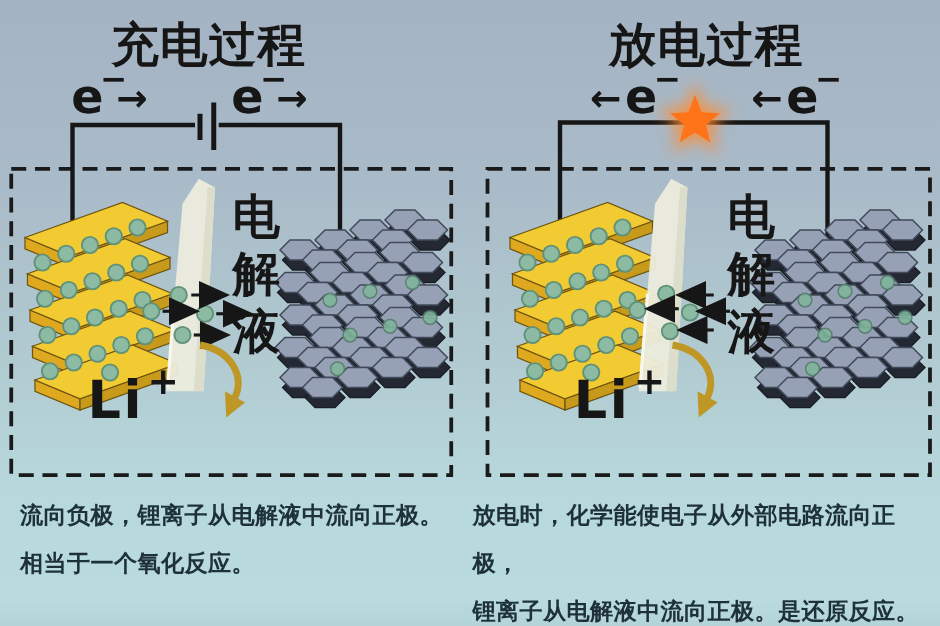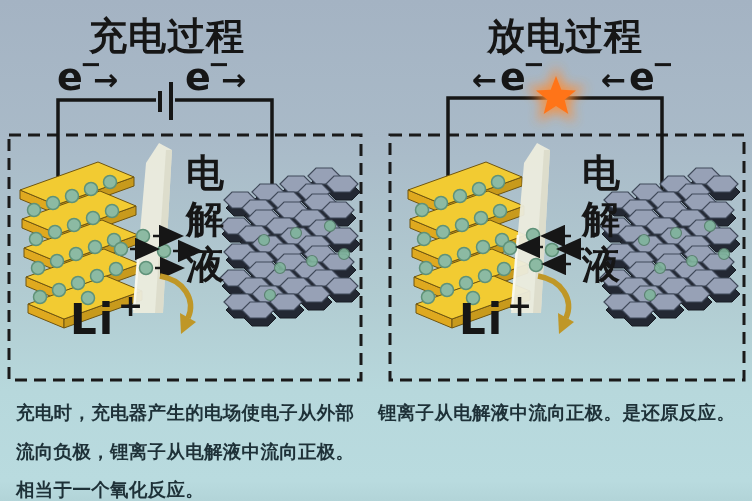--- a/index.html
+++ b/index.html
@@ -238,37 +238,37 @@
   <span class="t ebase" style="left:185px; top:55px;">e</span>
   <span class="t esup" style="left:208px; top:49px;">−</span>
   <span class="t earr" style="left:221px; top:62px;">→</span>
 
   <div class="t elyte" style="left:183px; top:150px;">电解液</div>
 
   <span class="t libase" style="left:70px; top:295px;">Li</span>
   <span class="t lisup" style="left:118px; top:288px;">+</span>
 
   <div class="caption" style="left:16px; top:394px; width:352px;">
-    <div>充电时，充电器产生的电场使电子从外部</div>
     <div>流向负极，锂离子从电解液中流向正极。</div>
     <div>相当于一个氧化反应。</div>
   </div>
 
   <div class="t title" style="left:487px; top:11px;">放电过程</div>
 
   <span class="t earr" style="left:472px; top:62px;">←</span>
   <span class="t ebase" style="left:500px; top:55px;">e</span>
   <span class="t esup" style="left:523px; top:49px;">−</span>
 
   <span class="t earr" style="left:601px; top:62px;">←</span>
   <span class="t ebase" style="left:629px; top:55px;">e</span>
   <span class="t esup" style="left:652px; top:49px;">−</span>
 
   <div class="t elyte" style="left:579px; top:150px;">电解液</div>
 
   <span class="t libase" style="left:459px; top:295px;">Li</span>
   <span class="t lisup" style="left:507px; top:288px;">+</span>
 
   <div class="caption" style="left:378px; top:394px; width:372px;">
+    <div>放电时，化学能使电子从外部电路流向正极，</div>
     <div>锂离子从电解液中流向正极。是还原反应。</div>
   </div>
 
 </div>
 
 </body></html>

